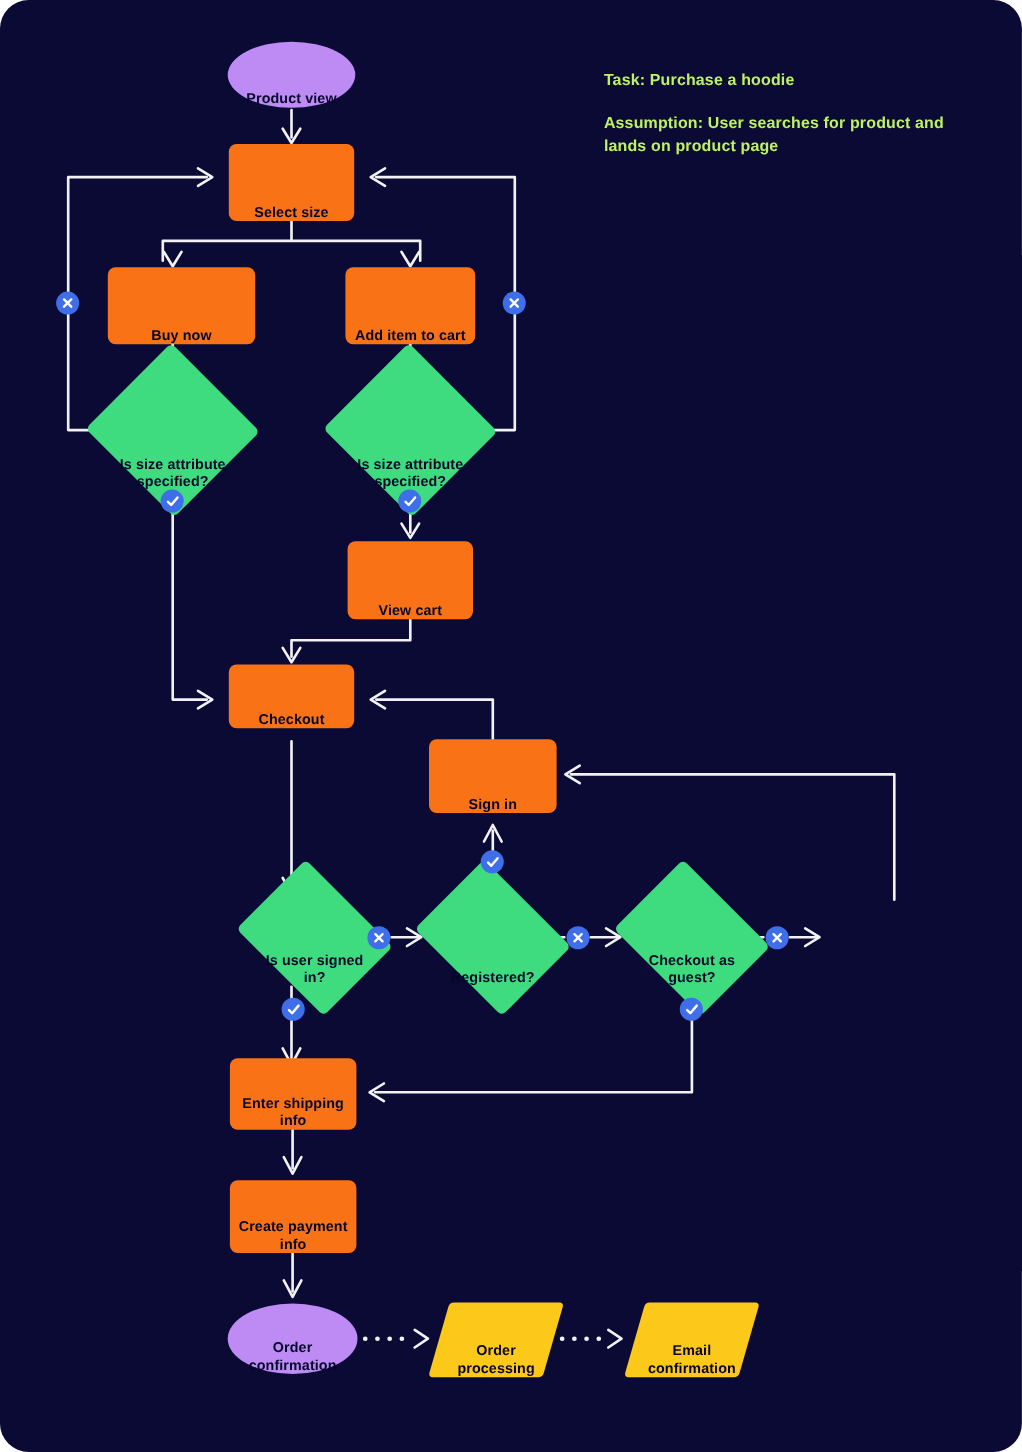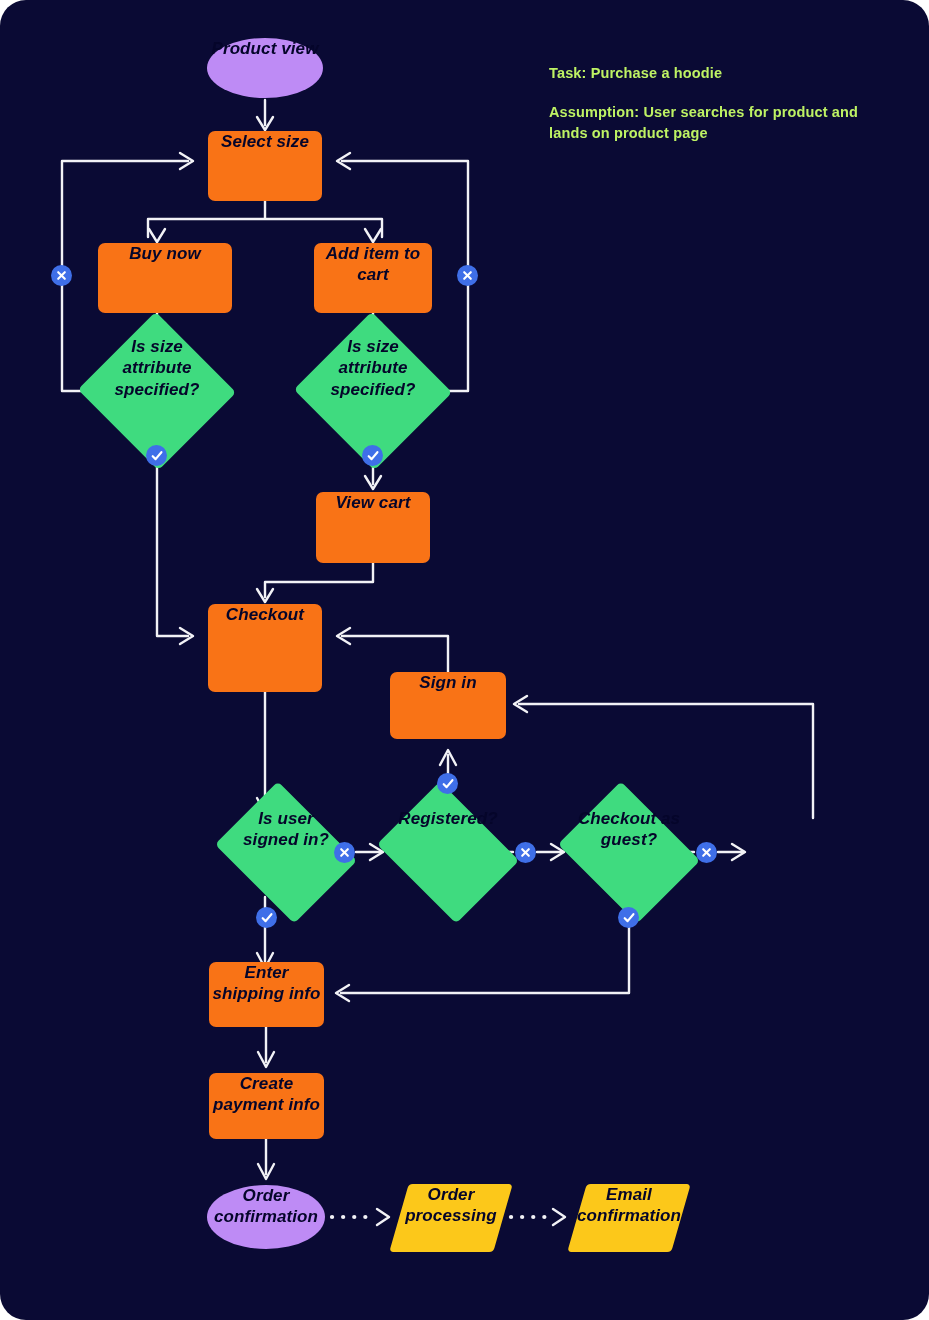--- a/index.html
+++ b/index.html
@@ -13,31 +13,30 @@
     position: relative;
     width: 929px;
     height: 1320px;
     background: #0A0A34;
     border-radius: 26px;
     overflow: hidden;
   }
   .node {
     position: absolute;
     display: flex;
-    align-items: flex-start;
+    align-items: flex-end;
     justify-content: center;
     text-align: center;
     box-sizing: border-box;
     color: #05052a;
     font-weight: bold;
-    font-size: 17px;
+    font-size: 13px;
     line-height: 1.25;
     letter-spacing: 0.1px;
     z-index: 4;
-    font-style: italic;
   }
   .node-process {
     background: #f97316;
     border-radius: 7px;
   }
   .node-terminal {
     background: #BE8BF5;
     border-radius: 50%;
   }
   .node-decision {
@@ -211,21 +210,21 @@
 
   <div class="node node-decision" style="left:316px; top:336px; width:114px; height:110px;">
     <span class="diamond-shape"></span>
     <span class="diamond-label">Is size attribute specified?</span>
   </div>
 
   <div class="node node-process" style="left:316px; top:492px; width:114px; height:71px;">
     <span>View cart</span>
   </div>
 
-  <div class="node node-process" style="left:208px; top:604px; width:114px; height:88px;">
+  <div class="node node-process" style="left:208px; top:604px; width:114px; height:58px;">
     <span>Checkout</span>
   </div>
 
   <div class="node node-process" style="left:390px; top:672px; width:116px; height:67px;">
     <span>Sign in</span>
   </div>
 
   <div class="node node-decision" style="left:210px; top:808px; width:112px; height:89px;margin-left:20px;">
     <span class="diamond-shape"></span>
     <span class="diamond-label">Is user signed in?</span>

